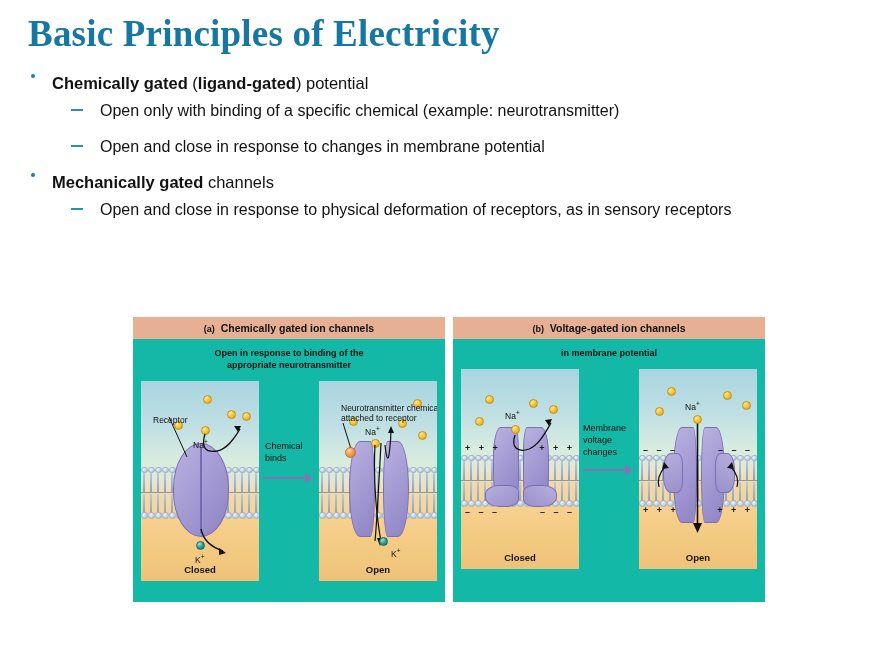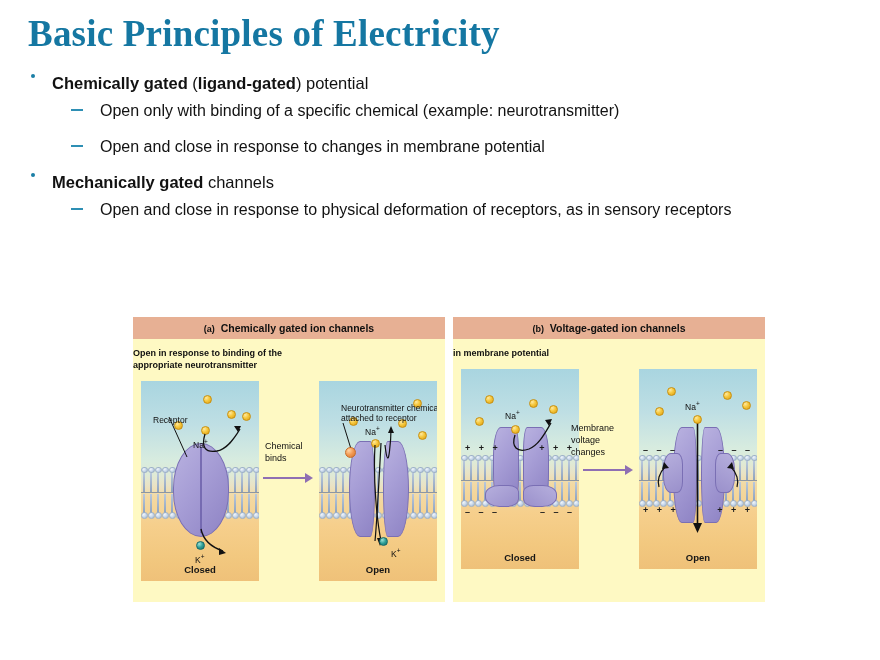--- a/index.html
+++ b/index.html
@@ -25,31 +25,31 @@
   .l1 b{font-weight:bold;}
   .l2{position:relative;padding-left:100px;margin:5px 0 14px 0;font-size:16px;color:#121212;line-height:1.33;max-width:790px;}
   .l2 .dash{position:absolute;left:71px;top:9px;width:12px;height:2px;background:#2e8fb4;}
 
   
   .figure{
     position:absolute;left:133px;top:317px;width:632px;height:285px;
     background:#fdeee2;
   }
   .panels{display:flex;height:100%;}
-  .panel{position:relative;height:100%;background:#fef9c3;}
+  .panel{position:relative;height:100%;background:#14b8a6;}
   .panel.a{width:312px;}
   .panel.gap{width:8px;background:#ffffff;}
   .panel.b{width:312px;}
   .panel-head{
     height:22px;line-height:22px;background:#e7b094;
     text-align:center;font-size:10.5px;font-weight:bold;color:#101010;
   }
   .panel-head .pl{font-size:9px;font-weight:bold;}
   .panel-sub{
-    margin-top:9px;text-align:left;font-size:9px;font-weight:bold;
+    margin-top:9px;text-align:center;font-size:9px;font-weight:bold;
     color:#101010;line-height:1.32;
   }
 
   .stage{position:relative;margin-top:9px;height:210px;}
 
   
   .cell{
     position:absolute;top:0;width:118px;height:200px;overflow:hidden;
     background:linear-gradient(to bottom,
        #a9d5e0 0%, #bfdfe4 22%, #d8ecdf 40%, #dfead6 47%,
@@ -719,21 +719,21 @@
             <span class="txt" style="left:44px;top:40px;"><span>Na</span><span class="sup">+</span></span>
 
             <svg class="ov" viewBox="0 0 118 200">
               <path d="M54,66 C50,78 56,84 68,80 C78,76 84,64 90,54" stroke="#111" stroke-width="1.3" fill="none"></path>
               <path d="M88,57 L91,50 L84,51" fill="#111"></path>
             </svg>
 
             <div class="lbl-state">Closed</div>
           </div>
 
-          <div class="midlbl" style="left:118px;top:54px;">
+          <div class="midlbl" style="left:130px;top:54px;">
             <div>Membrane</div>
             <div>voltage</div>
             <div>changes</div>
           </div>
           <div class="arrowbar" style="left:130px;top:100px;width:42px;"></div>
           <div class="arrowhead" style="left:172px;top:96px;"></div>
 
           <div class="cell cellB2">
             <div class="bilayer">
               <div class="bl-row top">

